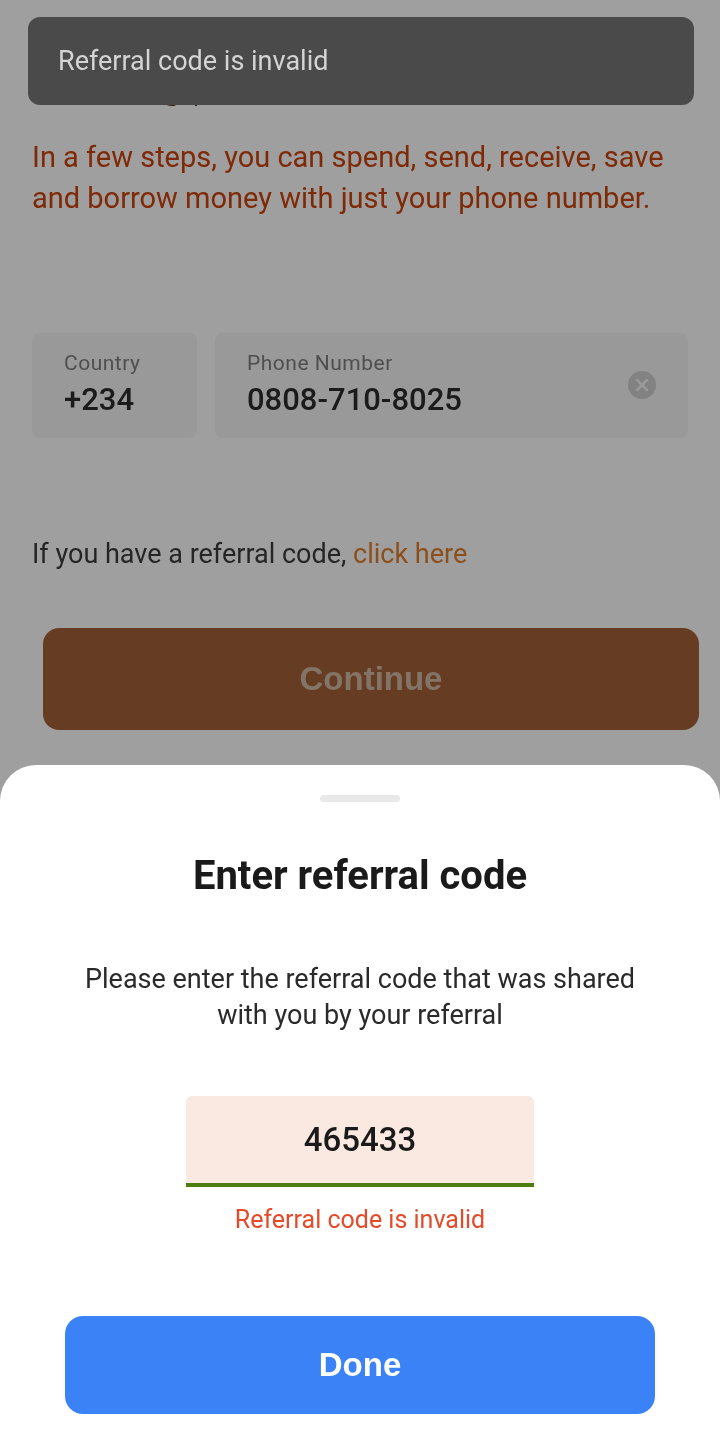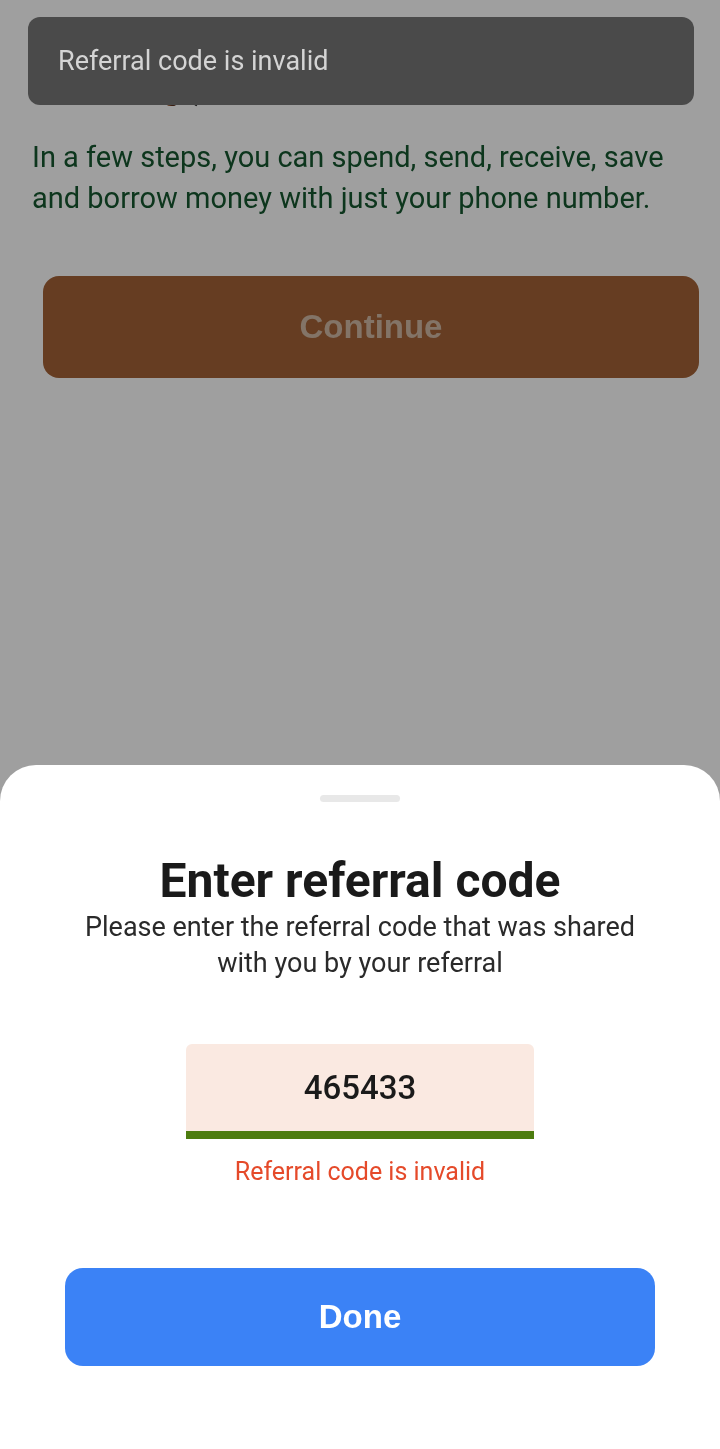--- a/index.html
+++ b/index.html
@@ -29,21 +29,21 @@
       font-weight: 400;
     }
     .greeting {
       font-size: 42px;
       font-weight: 600;
       color: #1a1a1a;
       margin-top: 60px;
     }
     .subtitle {
       font-size: 29px;
-      color: #14532d;
+      color: #c2410c;
       line-height: 1.4;
       margin-top: 28px;
     }
     .phone-row {
       display: flex;
       gap: 18px;
       margin-top: 115px;
     }
     .country-box {
       background: #ebebeb;
@@ -130,39 +130,40 @@
     }
     .sheet-handle {
       width: 80px;
       height: 7px;
       background: #e8e8e8;
       border-radius: 6px;
       margin: 0 auto;
     }
     .sheet-title {
       text-align: center;
-      font-size: 48px;
+      font-size: 40px;
       font-weight: 700;
       color: #1a1a1a;
       margin-top: 50px;
     }
     .sheet-desc {
       text-align: center;
       font-size: 27px;
       color: #2a2a2a;
+      margin-top: 62px;
       padding: 0 60px;
       line-height: 1.35;
     }
     .code-input {
       display: block;
       margin: 62px auto 0;
       width: 348px;
       background: #fae9e1;
       border: none;
-      border-bottom: 8px solid #4d7c0f;
+      border-bottom: 4px solid #4d7c0f;
       padding: 24px 0;
       text-align: center;
       font-size: 33px;
       font-weight: 500;
       color: #1a1a1a;
       font-family: inherit;
       border-radius: 6px 6px 0 0;
     }
     .error-text {
       text-align: center;
@@ -183,21 +184,41 @@
       font-weight: 600;
     }
   </style>
 </head>
 <body>
 
 <div class="background-page">
   <div class="greeting">Hello 👋🏾,</div>
   <div class="subtitle">In a few steps, you can spend, send, receive, save and borrow money with just your phone number.</div>
 
-
+  <div class="phone-row">
+    <div class="country-box">
+      <div class="country-label">Country</div>
+      <div class="country-value">+234</div>
+    </div>
+    <div class="phone-box">
+      <div class="phone-inner">
+        <div class="phone-label">Phone Number</div>
+        <div class="phone-value">0808-710-8025</div>
+      </div>
+      <div class="clear-icon">
+        <svg width="14" height="14" viewBox="0 0 14 14">
+            <path d="M2 2 L12 12 M12 2 L2 12" stroke="#ebebeb" stroke-width="2.5" stroke-linecap="round"></path>
+          </svg>
+      </div>
+    </div>
+  </div>
+
+  <div class="referral-text">
+    <span>If you have a referral code, </span><span class="referral-link">click here</span>
+  </div>
 
   <button class="continue-btn">Continue</button>
 </div>
 
 <div class="dim-overlay"></div>
 
 <div class="toast">
   <span>Referral code is invalid</span>
 </div>
 

